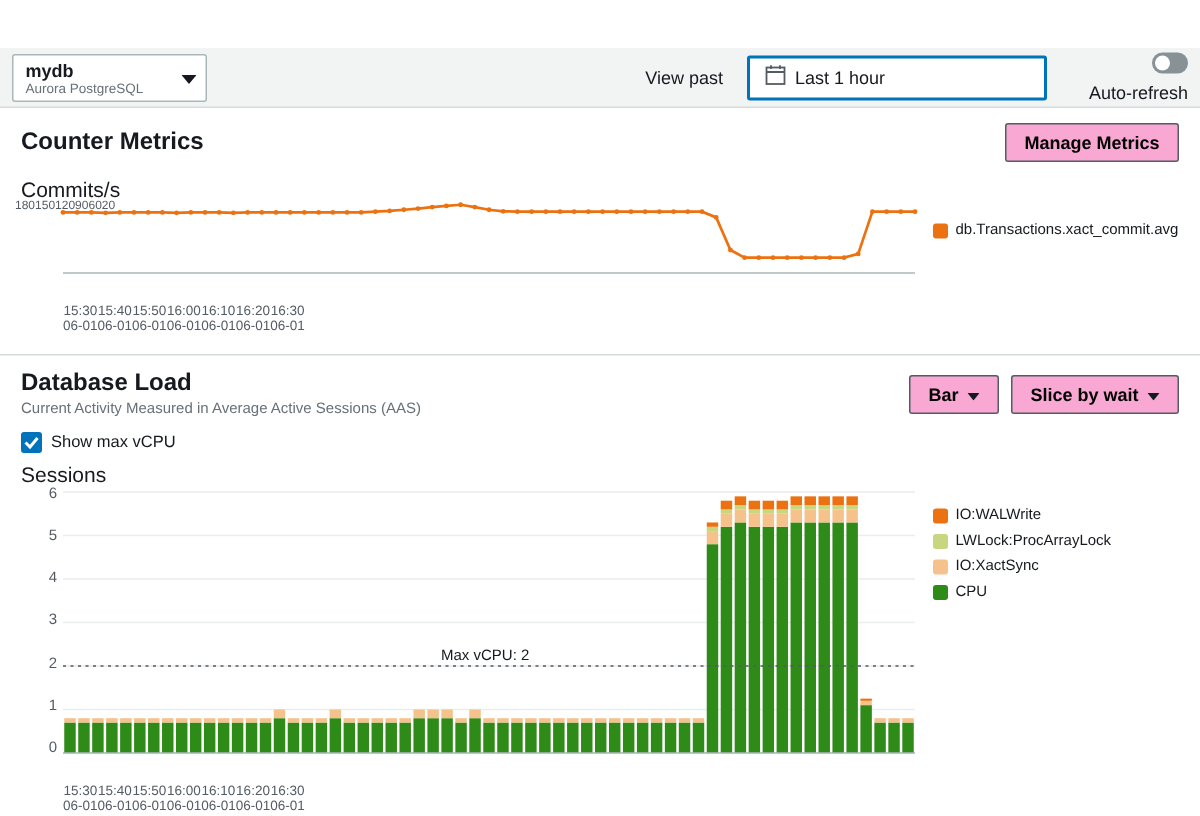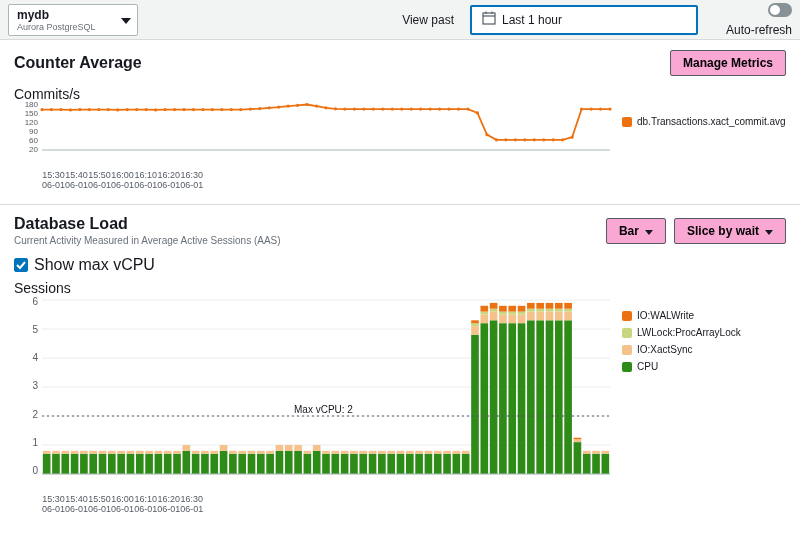--- a/index.html
+++ b/index.html
@@ -1,26 +1,26 @@
 <!DOCTYPE html>
 <html><head>
 <meta charset="utf-8">
 <style>
 * { margin: 0; padding: 0; box-sizing: border-box; font-family: "Amazon Ember", "Helvetica Neue", Arial, sans-serif; }
 body { width: 800px; height: 544px; background: #fff; font-size: 12px; color: #16191f; overflow: hidden; }
 
 
-.topbar { display: flex; align-items: center; height: 40px; background: #f2f3f3; border-bottom: 1px solid #d5dbdb; padding: 0 8px; gap: 16px; }
+.topbar { display: flex; align-items: center; height: 40px; background: #f2f3f3; border-bottom: 1px solid #d5dbdb; padding: 0 8px; gap: 16px; margin-top: 32px; }
 .db-selector { display: flex; flex-direction: column; justify-content: center; background: #fff; border: 1px solid #aab7b8; border-radius: 2px; padding: 2px 28px 2px 8px; position: relative; width: 130px; height: 32px; cursor: pointer; }
 .db-selector .name { font-size: 12px; font-weight: 700; }
 .db-selector .engine { font-size: 9px; color: #687078; }
 .db-selector .caret { position: absolute; right: 6px; top: 50%; transform: translateY(-50%); }
 .spacer { flex: 1; }
 .view-past-label { font-size: 12px; color: #16191f; }
-.range-select { display: flex; align-items: center; gap: 6px; background: #fff; border: 2px solid #0073bb; border-radius: 2px; padding: 4px 10px; height: 30px; width: 228px; cursor: pointer; }
+.range-select { display: flex; align-items: center; gap: 6px; background: #fff; border: 2px solid #0073bb; border-radius: 2px; padding: 4px 10px; height: 30px; width: 200px; cursor: pointer; }
 .calendar-icon { width: 14px; height: 14px; }
 .auto-refresh { display: flex; align-items: flex-end; gap: 6px; margin-left: 12px; flex-direction: column; }
 .toggle { width: 24px; height: 14px; background: #879196; border-radius: 7px; position: relative; }
 .toggle::after { content: ""; position: absolute; width: 10px; height: 10px; background: #fff; border-radius: 50%; top: 2px; left: 2px; }
 
 
 .panel { padding: 10px 14px 14px 14px; border-bottom: 1px solid #d5dbdb; }
 .panel-header { display: flex; align-items: center; justify-content: space-between; margin-bottom: 6px; }
 .panel-title { font-size: 16px; font-weight: 700; }
 .panel-subtitle { font-size: 10px; color: #687078; margin-top: 2px; }
@@ -33,21 +33,21 @@
 .y-label { font-size: 14px; color: #16191f; }
 .x-axis { display: flex; justify-content: flex-start; font-size: 9px; color: #545b64; margin-top: 18px; }
 .x-tick { display: flex; flex-direction: column; align-items: center; }
 
 
 .legend { display: flex; flex-direction: column; gap: 6px; font-size: 10px; padding-top: 14px; }
 .legend-row { display: flex; align-items: center; gap: 5px; }
 .swatch { width: 10px; height: 10px; border-radius: 2px; }
 
 
-.checkbox-row { display: flex; align-items: center; gap: 6px; margin: 10px 0 6px 0; font-size: 16px; }
+.checkbox-row { display: flex; align-items: center; gap: 6px; margin: 10px 0 6px 0; font-size: 11px; }
 .checkbox { width: 14px; height: 14px; border: 1px solid #0073bb; background: #0073bb; display: flex; align-items: center; justify-content: center; border-radius: 2px; }
 .checkbox svg { width: 10px; height: 10px; }
 
 
 .max-vcpu-label { position: absolute; font-size: 10px; color: #16191f; }
 </style>
 </head>
 <body>
 
 <div class="topbar">
@@ -74,21 +74,21 @@
     <span>Last 1 hour</span>
   </div>
   <div class="auto-refresh">
     <div class="toggle"></div>
     <span>Auto-refresh</span>
   </div>
 </div>
 
 <div class="panel">
   <div class="panel-header">
-    <span class="panel-title">Counter Average</span>
+    <span class="panel-title">Counter Metrics</span>
     <button class="btn">
       <span>Manage Metrics</span>
     </button>
   </div>
   <div style="margin-top:10px">
     <span class="y-label">Commits/s</span>
   </div>
   <div class="chart-block">
     <div>
       <div class="chart-canvas" style="width:600px;height:50px;">
@@ -150,21 +150,21 @@
             <circle cx="520.2666666666667" cy="37.77777777777778" r="1.6" fill="#ec7211"></circle>
             <circle cx="529.7333333333333" cy="37.77777777777778" r="1.6" fill="#ec7211"></circle>
             <circle cx="539.2" cy="37.77777777777778" r="1.6" fill="#ec7211"></circle>
             <circle cx="548.6666666666666" cy="37.77777777777778" r="1.6" fill="#ec7211"></circle>
             <circle cx="558.1333333333333" cy="35.22222222222222" r="1.6" fill="#ec7211"></circle>
             <circle cx="567.6" cy="7.111111111111113" r="1.6" fill="#ec7211"></circle>
             <circle cx="577.0666666666667" cy="7.111111111111113" r="1.6" fill="#ec7211"></circle>
             <circle cx="586.5333333333333" cy="7.111111111111113" r="1.6" fill="#ec7211"></circle>
             <circle cx="596" cy="7.111111111111113" r="1.6" fill="#ec7211"></circle>
           </svg>
-        <div style="position:absolute;left:-4px;top:-2px;display:flex;flex-direction:column;justify-content:space-between;height:50px;font-size:8px;color:#545b64;text-align:right;width:28px">
+        <div style="position:absolute;left:-4px;top:-2px;display:flex;flex-direction:row;justify-content:space-between;height:50px;font-size:8px;color:#545b64;text-align:right;width:28px">
           <span>180</span>
           <span>150</span>
           <span>120</span>
           <span>90</span>
           <span>60</span>
           <span>20</span>
         </div>
       </div>
       <div class="x-axis" id="counter-x" style="width:600px;padding-left:28px">
           <div class="x-tick">

